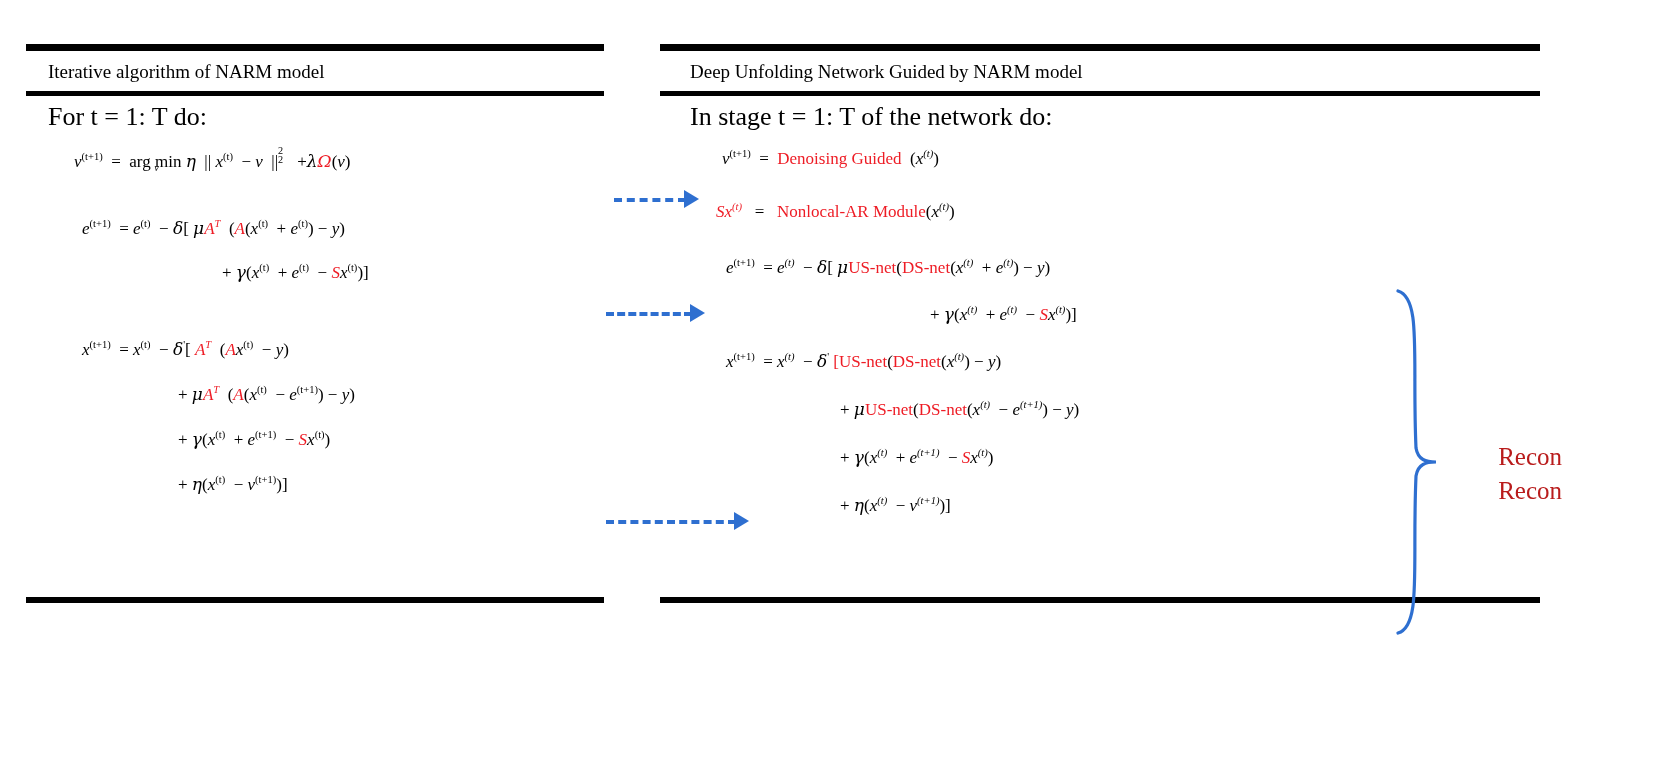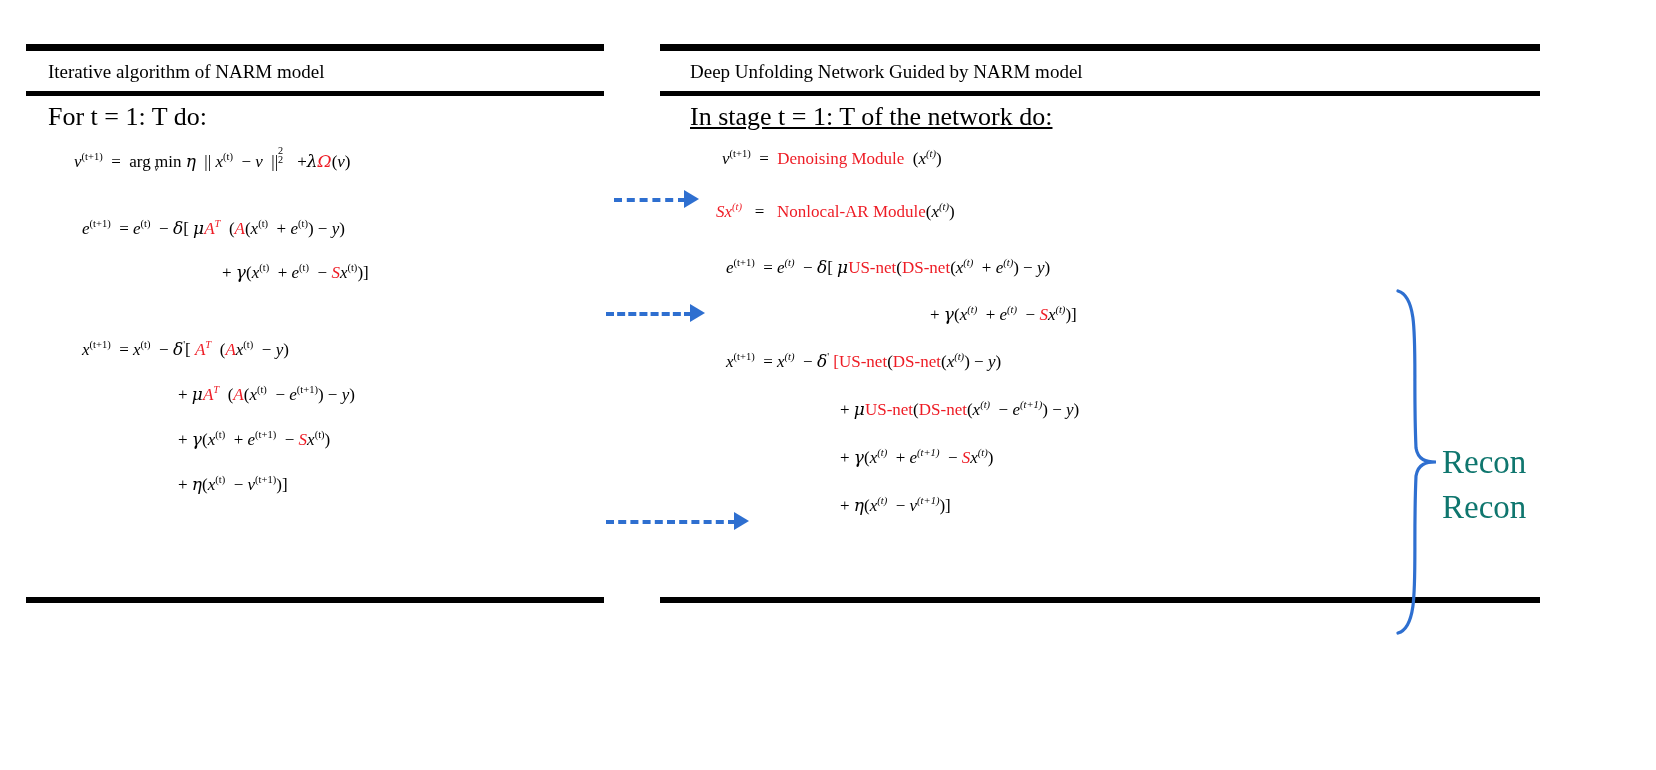--- a/index.html
+++ b/index.html
@@ -51,21 +51,21 @@
   }
   #panel-left .panel-body  { height: 482px; }
   #panel-right .panel-body { height: 482px; }
 
   .loop-line {
     font-size: 26px;
     padding-left: 22px;
     line-height: 1.2;
     margin-bottom: 4px;
   }
-  #panel-right .loop-line { padding-left: 30px; text-decoration: underline; }
+  #panel-right .loop-line { padding-left: 30px; }
 
   
   .math {
     font-family: "Liberation Serif", serif;
     font-size: 17px;
     line-height: 1.15;
     white-space: nowrap;
   }
   .it { font-style: italic; }
   .red { color: #ee1c25; }
@@ -133,24 +133,24 @@
     position: absolute;
     color: #2e6fd0;
     font-family: "DejaVu Serif", serif;
     font-size: 40px;
     line-height: 1;
   }
   .brace svg { display: block; }
 
   .recon {
     position: absolute;
-    color: #0f766e;
-    font-size: 33px;
+    color: #b91c1c;
+    font-size: 25px;
     line-height: 1.35;
-    text-align: left;
+    text-align: right;
     white-space: nowrap;
   }
 </style>
 </head>
 <body>
 
 <div class="page">
 
   <div class="panel" id="panel-left">
     <div class="rule rule-top"></div>
@@ -225,21 +225,21 @@
     <div class="panel-title">Deep Unfolding Network Guided by NARM model</div>
     <div class="rule rule-mid"></div>
 
     <div class="panel-body">
 
       <div class="loop-line">In stage t = 1: T of the network do:</div>
 
       <div class="eq math" style="left:62px; top:52px;">
         <span class="it">v</span><span class="sup">(t+1)</span>
         <span class="op">&nbsp;=&nbsp;</span>
-        <span class="red op">Denoising Module</span>
+        <span class="red op">Denoising Guided</span>
         <span class="op">&nbsp;(</span><span class="it">x</span><span class="supi">(t)</span><span class="op">)</span>
       </div>
 
       <div class="eq math" style="left:56px; top:105px;">
         <span class="it red">S</span><span class="it red">x</span><span class="supi red">(t)</span>
         <span class="op">&nbsp;&nbsp;=&nbsp;&nbsp;</span>
         <span class="red op">Nonlocal-AR Module</span><span class="op">(</span><span class="it">x</span><span class="supi">(t)</span><span class="op">)</span>
       </div>
 
       <div class="eq math" style="left:66px; top:161px;">

